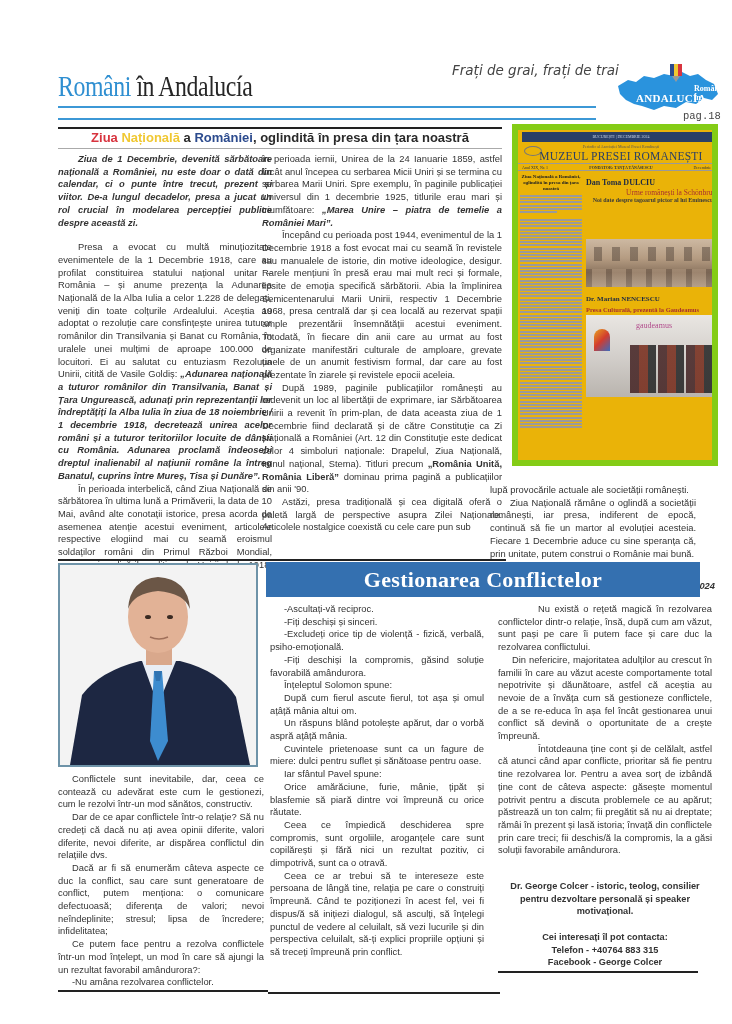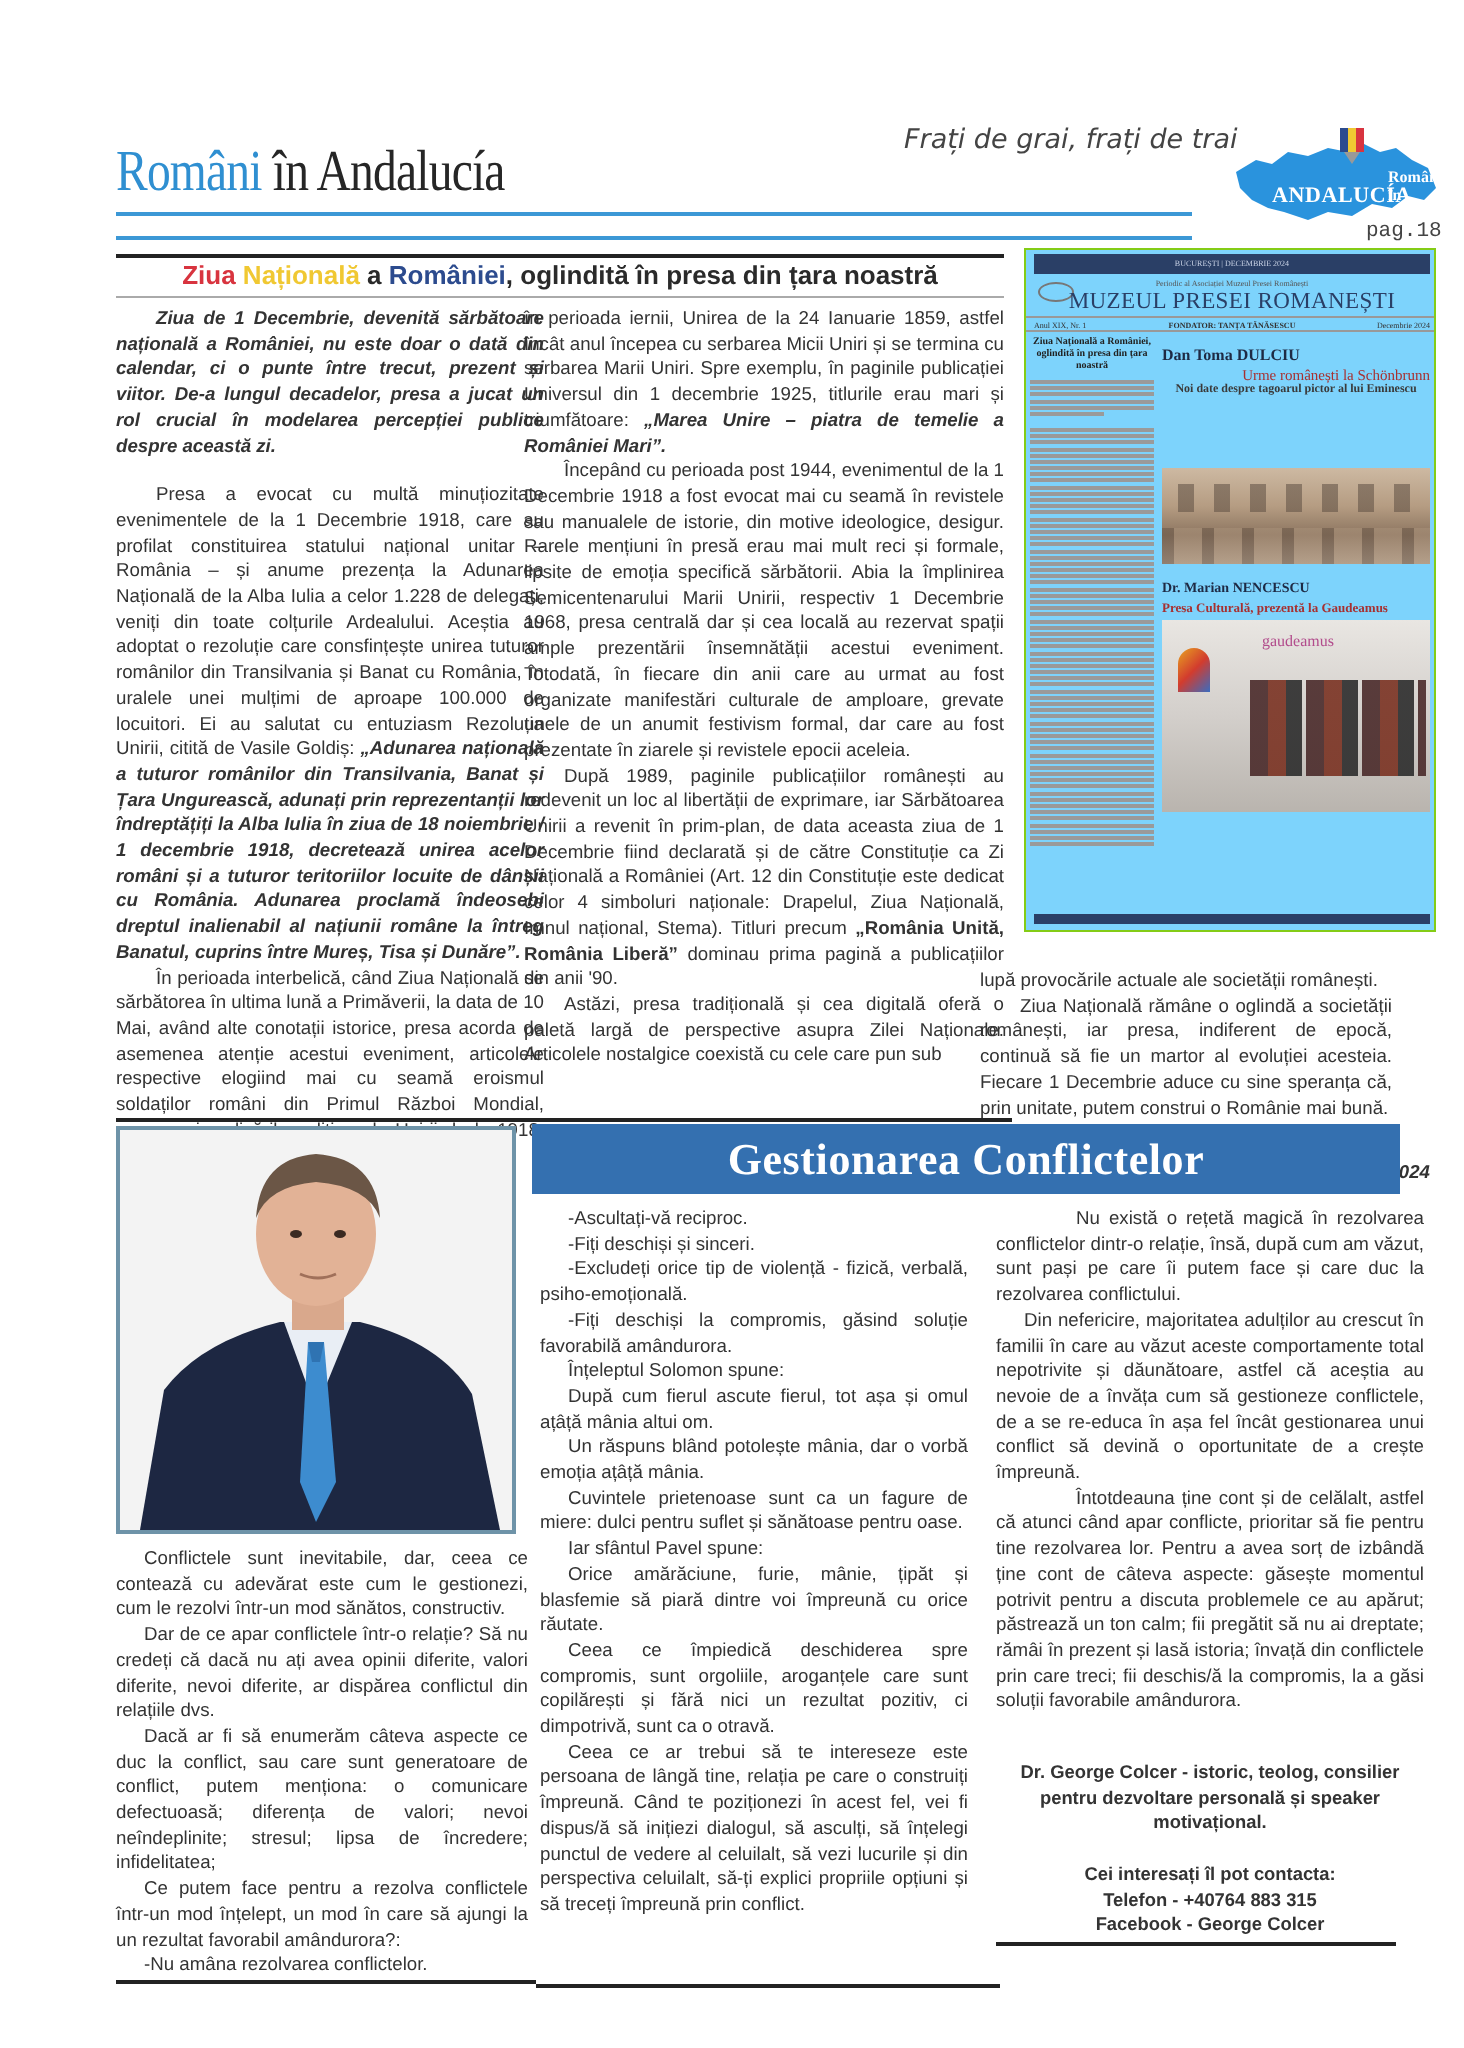--- a/index.html
+++ b/index.html
@@ -30,21 +30,21 @@
   .col { position: absolute; font-size: 9.35px; line-height: 12.7px; text-align: justify; color: #333; font-family: "Liberation Sans", sans-serif; }
   .col p { text-indent: 20px; margin-bottom: 0; }
   .col p.gap { margin-top: 12px; }
   .col .lead { font-weight: bold; font-style: italic; }
   .col b, .col strong { font-weight: bold; }
   .col .bi { font-weight: bold; font-style: italic; }
   .col-a1 { left: 58px; top: 153px; width: 214px; }
   .col-a2 { left: 262px; top: 153px; width: 240px; }
   .col-a3 { left: 490px; top: 484px; width: 206px; }
 
-  .newspaper { position: absolute; left: 512px; top: 124px; width: 206px; height: 342px; border: 1px solid #84cc16; background: #7dd3fc; overflow: hidden; }
+  .newspaper { position: absolute; left: 512px; top: 124px; width: 206px; height: 342px; border: 6px solid #84cc16; background: #eab308; overflow: hidden; }
   .np-topbar { position: absolute; left: 4px; top: 2px; width: 198px; height: 10px; background: #2a3f66; color: #c9d3e6; font-size: 4px; text-align: center; line-height: 10px; font-family: "Liberation Serif", serif; }
   .np-sub { position: absolute; left: 0; top: 14px; width: 206px; text-align: center; font-size: 4px; color: #555; font-family: "Liberation Serif", serif; }
   .np-title { position: absolute; left: 0; top: 20px; width: 206px; text-align: center; font-size: 11.5px; color: #2a3f66; font-family: "Liberation Serif", serif; letter-spacing: 0.2px; }
   .np-logo { position: absolute; left: 6px; top: 16px; width: 18px; height: 10px; border: 1px solid #777; border-radius: 50%; }
   .np-strip { position: absolute; left: 0; top: 33px; width: 206px; height: 8px; border-top: 1px solid #999; border-bottom: 1px solid #999; font-size: 4px; line-height: 7px; color: #333; font-family: "Liberation Serif", serif; }
   .np-strip .c { position: absolute; left: 0; width: 206px; text-align: center; font-weight: bold; }
   .np-strip .l { position: absolute; left: 4px; }
   .np-strip .r { position: absolute; right: 4px; }
   .np-left { position: absolute; left: 2px; top: 44px; width: 62px; height: 290px; }
   .np-left-head { font-size: 5px; line-height: 6px; text-align: center; font-weight: bold; font-family: "Liberation Serif", serif; color: #222; }
@@ -52,21 +52,21 @@
   .np-lines div { height: 2px; margin: 1.2px 0; background: #9a9a9a; }
   .np-right { position: absolute; left: 68px; top: 44px; width: 134px; }
   .np-author { font-family: "Liberation Serif", serif; font-size: 8px; font-weight: bold; color: #1e2a44; margin-top: 4px; }
   .np-head-red { font-family: "Liberation Serif", serif; font-size: 7.5px; color: #a73030; text-align: right; margin-top: 1px; }
   .np-head-sub { font-family: "Liberation Serif", serif; font-size: 6px; color: #3a3a3a; text-align: center; font-weight: bold; }
   .np-photo1 { width: 134px; height: 48px; margin-top: 36px; background: linear-gradient(180deg, #cdb9a2 0%, #b59c82 40%, #8c7560 70%, #c8b8a6 100%); position: relative; }
   .np-photo1::before { content: ""; position: absolute; left: 8px; top: 8px; width: 118px; height: 14px; background: repeating-linear-gradient(90deg, #5d4e42 0 8px, transparent 8px 18px); opacity: .55; }
   .np-photo1::after { content: ""; position: absolute; left: 0; top: 30px; width: 134px; height: 18px; background: repeating-linear-gradient(90deg, #6d5a4b 0 6px, #a78f78 6px 20px); opacity: .6; }
   .np-author2 { font-family: "Liberation Serif", serif; font-size: 7px; font-weight: bold; color: #1e2a44; margin-top: 8px; }
   .np-head-red2 { font-family: "Liberation Serif", serif; font-size: 6.5px; color: #a73030; font-weight: bold; margin-top: 3px; }
-  .np-photo2 { width: 134px; height: 96px; margin-top: 2px; background: linear-gradient(180deg, #e9e6e2 0%, #d3cfcb 50%, #b9b4ae 100%); position: relative; }
+  .np-photo2 { width: 134px; height: 82px; margin-top: 2px; background: linear-gradient(180deg, #e9e6e2 0%, #d3cfcb 50%, #b9b4ae 100%); position: relative; }
   .np-photo2 .rb { position: absolute; left: 8px; top: 14px; width: 16px; height: 22px; background: linear-gradient(135deg, #e8a320, #d23c2e 50%, #3a6cc0); border-radius: 10px 10px 0 0; }
   .np-photo2 .people { position: absolute; left: 44px; top: 30px; width: 88px; height: 48px; background: repeating-linear-gradient(90deg, #4a2a2a 0 9px, #7a3222 9px 18px, #2c2c2c 18px 26px, transparent 26px 28px); opacity: 0.9; }
   .np-photo2 .banner { position: absolute; left: 50px; top: 6px; font-size: 8px; color: #b24c8c; font-family: "Liberation Serif", serif; }
   .np-bottombar { position: absolute; left: 4px; top: 332px; width: 198px; height: 5px; background: #2a3f66; }
 
   .signature1 { position: absolute; left: 514px; top: 567px; width: 206px; text-align: center; font-size: 9.3px; line-height: 12.6px; font-weight: bold; font-style: italic; color: #333; }
   .rule-art1 { position: absolute; left: 58px; top: 559px; width: 448px; height: 2px; background: #222; }
   .rule-art1b { position: absolute; left: 514px; top: 594px; width: 180px; height: 2px; background: #222; }
 
   .photo-frame { position: absolute; left: 58px; top: 563px; width: 200px; height: 204px; border: 2px solid #6e93a8; background: #f4f4f4; overflow: hidden; }
@@ -270,21 +270,21 @@
   <p>-Nu amâna rezolvarea conflictelor.</p>
 </div>
 
 <div class="col col-b2">
   <p>-Ascultați-vă reciproc.</p>
   <p>-Fiți deschiși și sinceri.</p>
   <p>-Excludeți orice tip de violență - fizică, verbală, psiho-emoțională.</p>
   <p>-Fiți deschiși la compromis, găsind soluție favorabilă amândurora.</p>
   <p>Înțeleptul Solomon spune:</p>
   <p>După cum fierul ascute fierul, tot așa și omul ațâță mânia altui om.</p>
-  <p>Un răspuns blând potolește mânia, dar o vorbă emoția ațâță mânia.</p>
+  <p>Un răspuns blând potolește apărut, dar o vorbă aspră ațâță mânia.</p>
   <p>Cuvintele prietenoase sunt ca un fagure de miere: dulci pentru suflet și sănătoase pentru oase.</p>
   <p>Iar sfântul Pavel spune:</p>
   <p>Orice amărăciune, furie, mânie, țipăt și blasfemie să piară dintre voi împreună cu orice răutate.</p>
   <p>Ceea ce împiedică deschiderea spre compromis, sunt orgoliile, aroganțele care sunt copilărești și fără nici un rezultat pozitiv, ci dimpotrivă, sunt ca o otravă.</p>
   <p>Ceea ce ar trebui să te intereseze este persoana de lângă tine, relația pe care o construiți împreună. Când te poziționezi în acest fel, vei fi dispus/ă să inițiezi dialogul, să asculți, să înțelegi punctul de vedere al celuilalt, să vezi lucurile și din perspectiva celuilalt, să-ți explici propriile opțiuni și să treceți împreună prin conflict.</p>
 </div>
 
 <div class="col col-b3">
   <p style="text-indent:40px">Nu există o rețetă magică în rezolvarea conflictelor dintr-o relație, însă, după cum am văzut, sunt pași pe care îi putem face și care duc la rezolvarea conflictului.</p>
   <p>Din nefericire, majoritatea adulților au crescut în familii în care au văzut aceste comportamente total nepotrivite și dăunătoare, astfel că aceștia au nevoie de a învăța cum să gestioneze conflictele, de a se re-educa în așa fel încât gestionarea unui conflict să devină o oportunitate de a crește împreună.</p>

